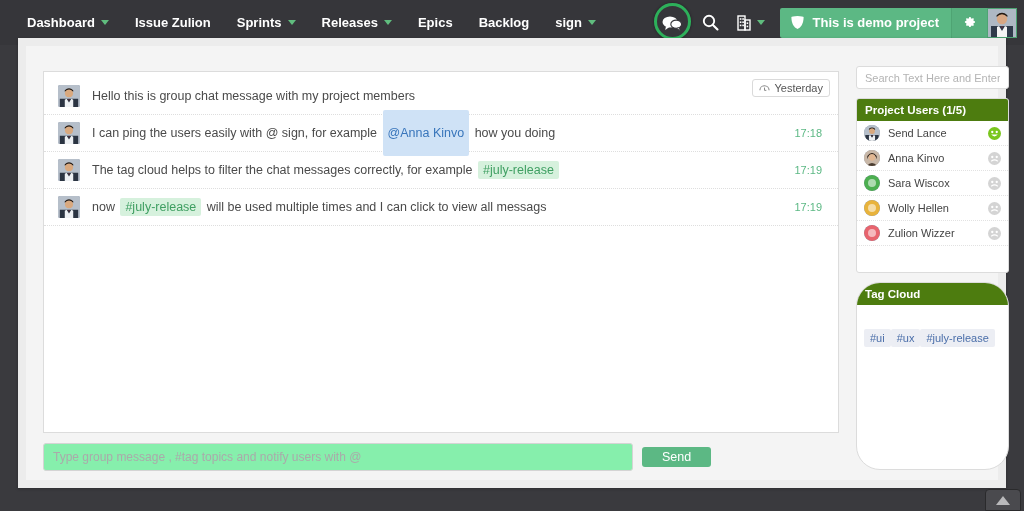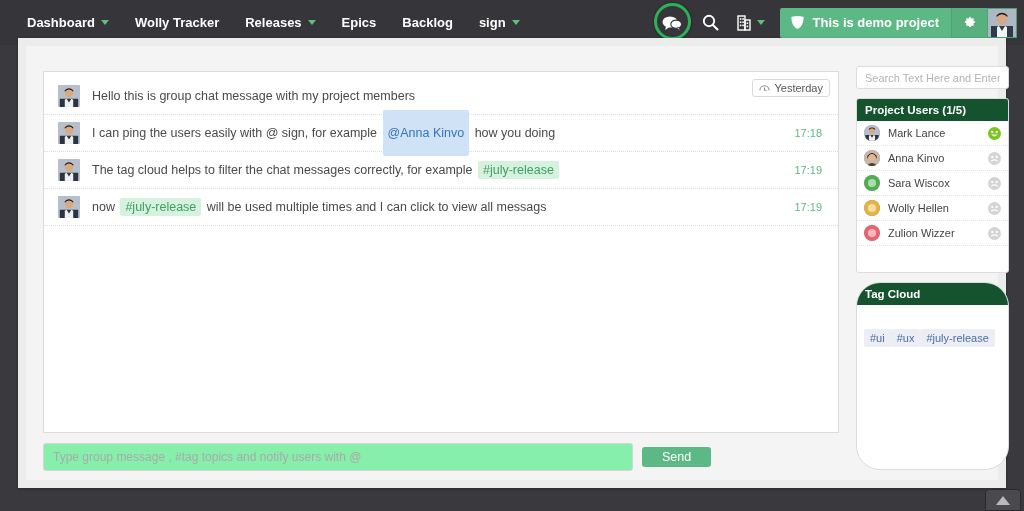--- a/index.html
+++ b/index.html
@@ -165,21 +165,21 @@
     padding: 0 8px; font-size: 11px; color: #555; background: #fff;
     font-family: "Liberation Sans", sans-serif; outline: none;
   }
   .side-search::placeholder { color: #b4b4b4; }
   .panel {
     width: 153px; margin-top: 9px;
     background: #fff; border: 1px solid #dcdcdc; border-radius: 3px;
     overflow: hidden;
   }
   .panel-head {
-    background: #14532d; color: #fff;
+    background: #4d7c0f; color: #fff;
     font-size: 11.5px; font-weight: bold;
     padding: 5px 8px;
   }
   .users-panel { height: 175px; }
   .user-row {
     display: flex; align-items: center;
     padding: 4px 7px; border-bottom: 1px dotted #e2e2e2;
     cursor: pointer;
   }
   .u-ava {
@@ -220,21 +220,25 @@
 
 <div id="app">
 
   <div class="topnav">
     <div class="nav-left" id="nav-left">
         <div class="nav-item">
           <span>Dashboard</span>
           <span class="caret"></span>
         </div>
         <div class="nav-item">
-          <span>Wolly Tracker</span>
+          <span>Issue Zulion</span>
+        </div>
+        <div class="nav-item">
+          <span>Sprints</span>
+          <span class="caret"></span>
         </div>
         <div class="nav-item">
           <span>Releases</span>
           <span class="caret"></span>
         </div>
         <div class="nav-item">
           <span>Epics</span>
         </div>
         <div class="nav-item">
           <span>Backlog</span>
@@ -388,21 +392,21 @@
           <div id="user-list">
               <div class="user-row">
                 <div class="u-ava"><svg width="100%" height="100%" viewBox="0 0 24 24">
                     <rect width="24" height="24" fill="#b6bfca"></rect>
                     <rect x="2" y="15" width="20" height="9" fill="#2b3442"></rect>
                     <circle cx="12" cy="9" r="4.4" fill="#d9a97f"></circle>
                     <path d="M7.4 7.4 Q12 2.2 16.6 7.4 L16.6 5.8 Q12 1.4 7.4 5.8 Z" fill="#20160f"></path>
                     <path d="M9.4 15 L12 19 L14.6 15 L16.6 16 L16.6 24 L7.4 24 L7.4 16 Z" fill="#eef1f4"></path>
                     <path d="M11.5 15.4 L12 17.6 L12.5 15.4 L12 15.1 Z" fill="#8c2f38"></path>
                   </svg></div>
-                <div class="u-name">Mark Lance</div>
+                <div class="u-name">Send Lance</div>
                 <div class="u-status">
                   <svg width="13" height="13" viewBox="0 0 14 14">
                     <circle cx="7" cy="7" r="7" fill="#7ac61d"></circle>
                     <circle cx="4.6" cy="5.4" r="1.25" fill="#fff"></circle>
                     <circle cx="9.4" cy="5.4" r="1.25" fill="#fff"></circle>
                     <path d="M3.4 8.2 Q7 12 10.6 8.2 Z" fill="#fff"></path>
                   </svg>
                 </div>
               </div>
               <div class="user-row">

